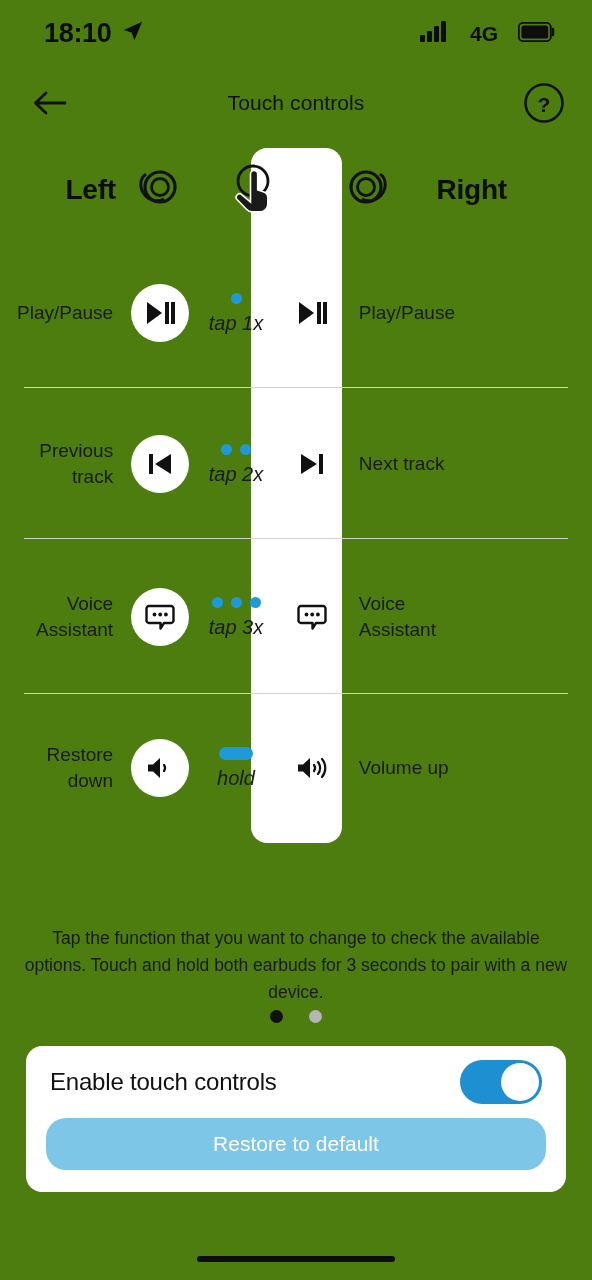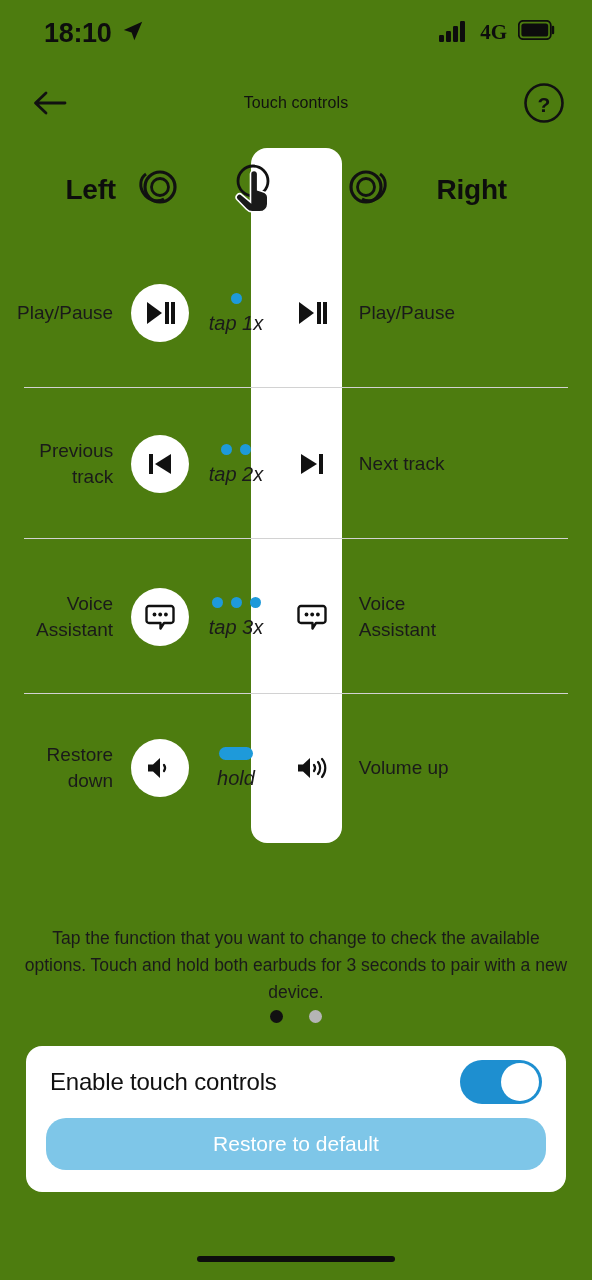--- a/index.html
+++ b/index.html
@@ -13,32 +13,32 @@
   .screen { position:relative; width:592px; height:1280px; background:#4d7c0f; }
 
   
   .statusbar {
     position:absolute; top:0; left:0; width:592px; height:66px;
     display:flex; align-items:center; justify-content:space-between;
     padding:0 36px 0 44px;
   }
   .sb-left { display:flex; align-items:center; gap:10px; }
   .sb-time { font-size:27px; font-weight:bold; color:#0d0d0d; letter-spacing:-0.3px; }
-  .sb-right { display:flex; align-items:flex-start; gap:11px;font-family:Liberation Serif, serif; }
+  .sb-right { display:flex; align-items:flex-end; gap:20px; }
   .sb-4g { font-size:21px; font-weight:bold; color:#0d0d0d; }
 
   
   .header {
     position:absolute; top:66px; left:0; width:592px; height:74px;
     display:flex; align-items:center; justify-content:space-between;
     padding:0 22px 0 24px;
   }
   .hdr-title {
     position:absolute; left:0; width:592px; text-align:center;
-    font-size:16px; color:#111; font-weight:400; letter-spacing:0.1px;
+    font-size:21px; color:#111; font-weight:400; letter-spacing:0.1px;
     pointer-events:none;
   }
   .hdr-btn { width:52px; height:52px; display:flex; align-items:center; justify-content:center; position:relative; z-index:2; }
 
   
   .centercol {
     position:absolute; left:251px; top:148px; width:91px; height:695px;
     background:#fff; border-radius:16px; z-index:1;
   }
 

